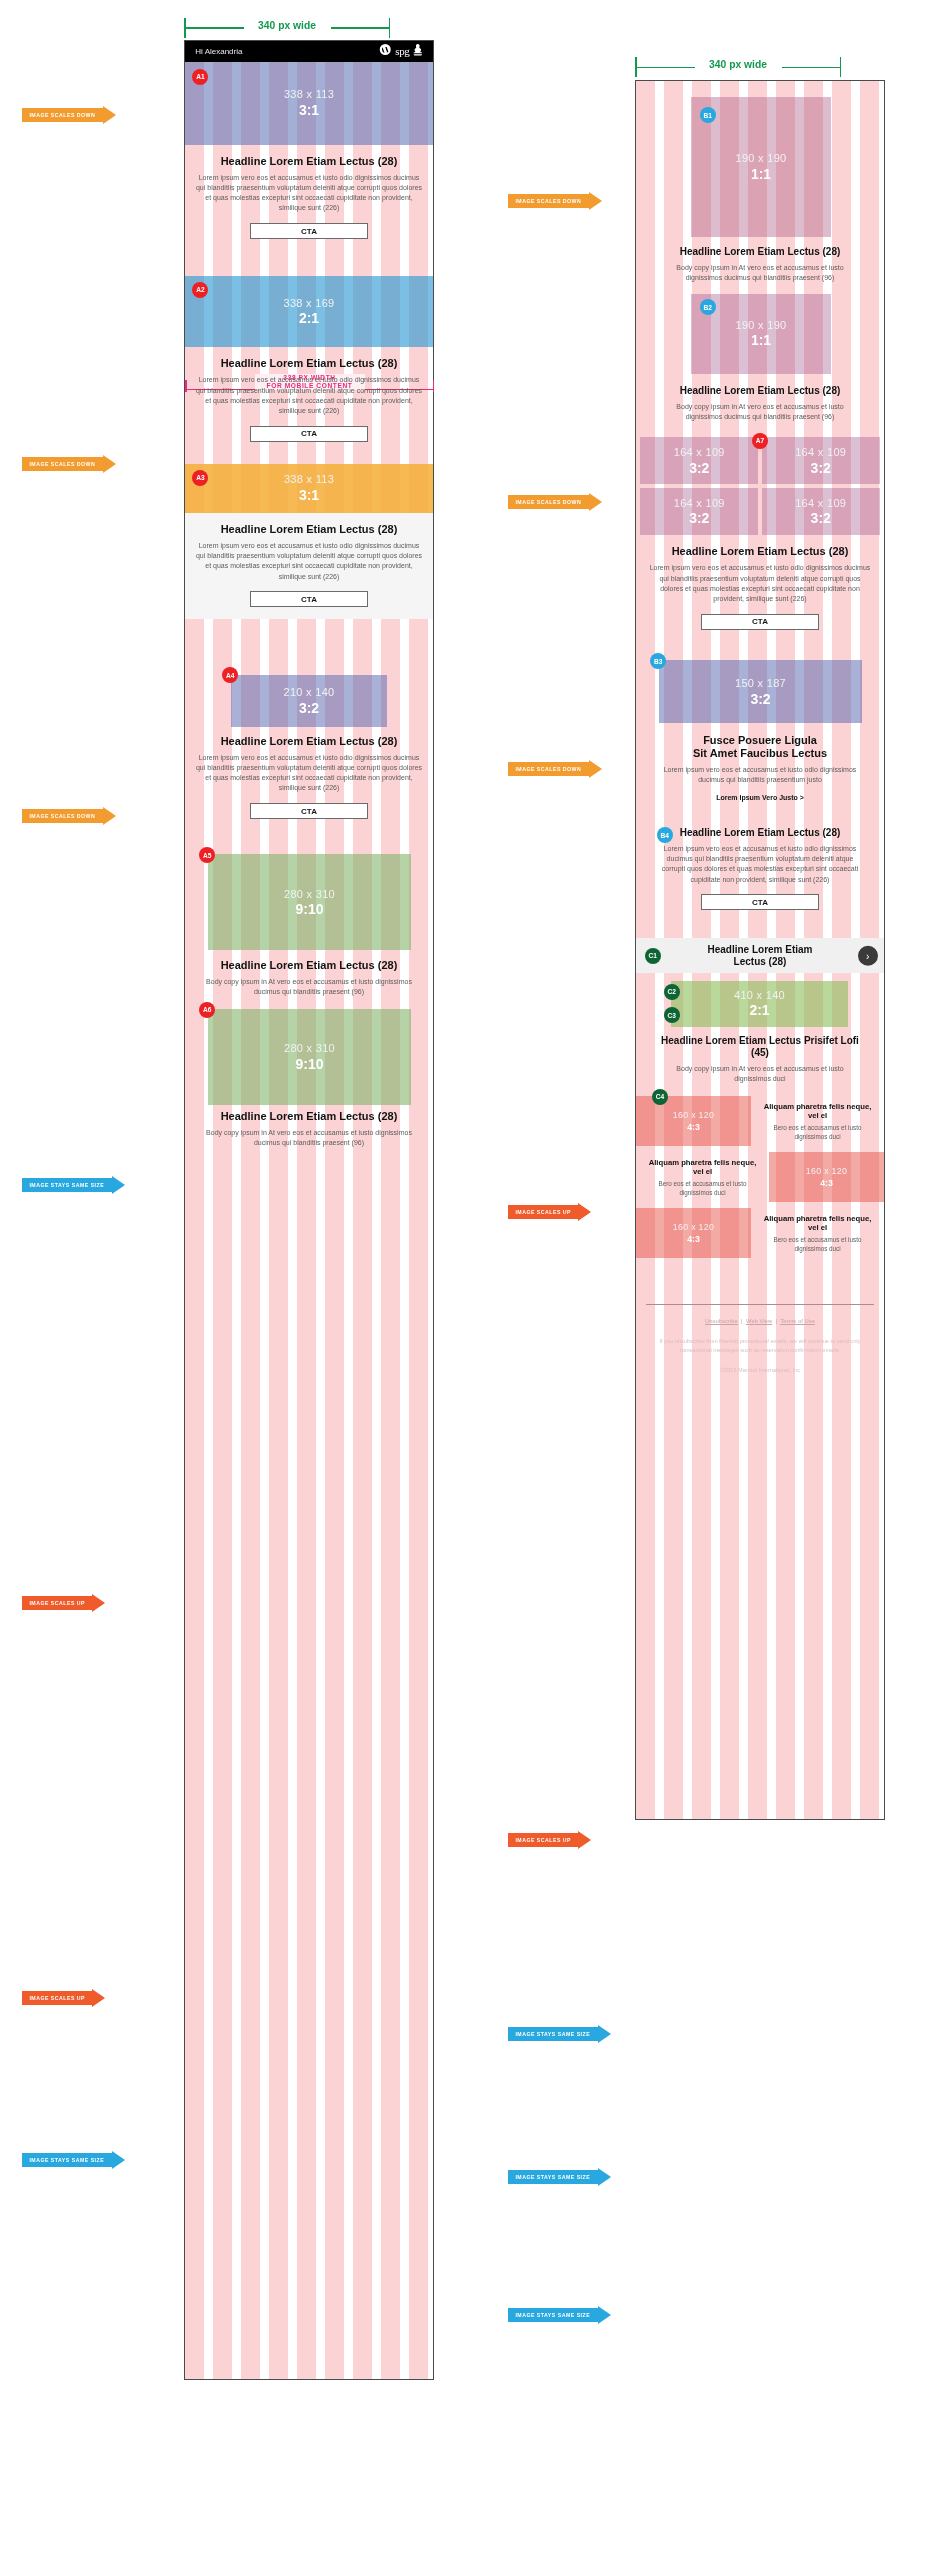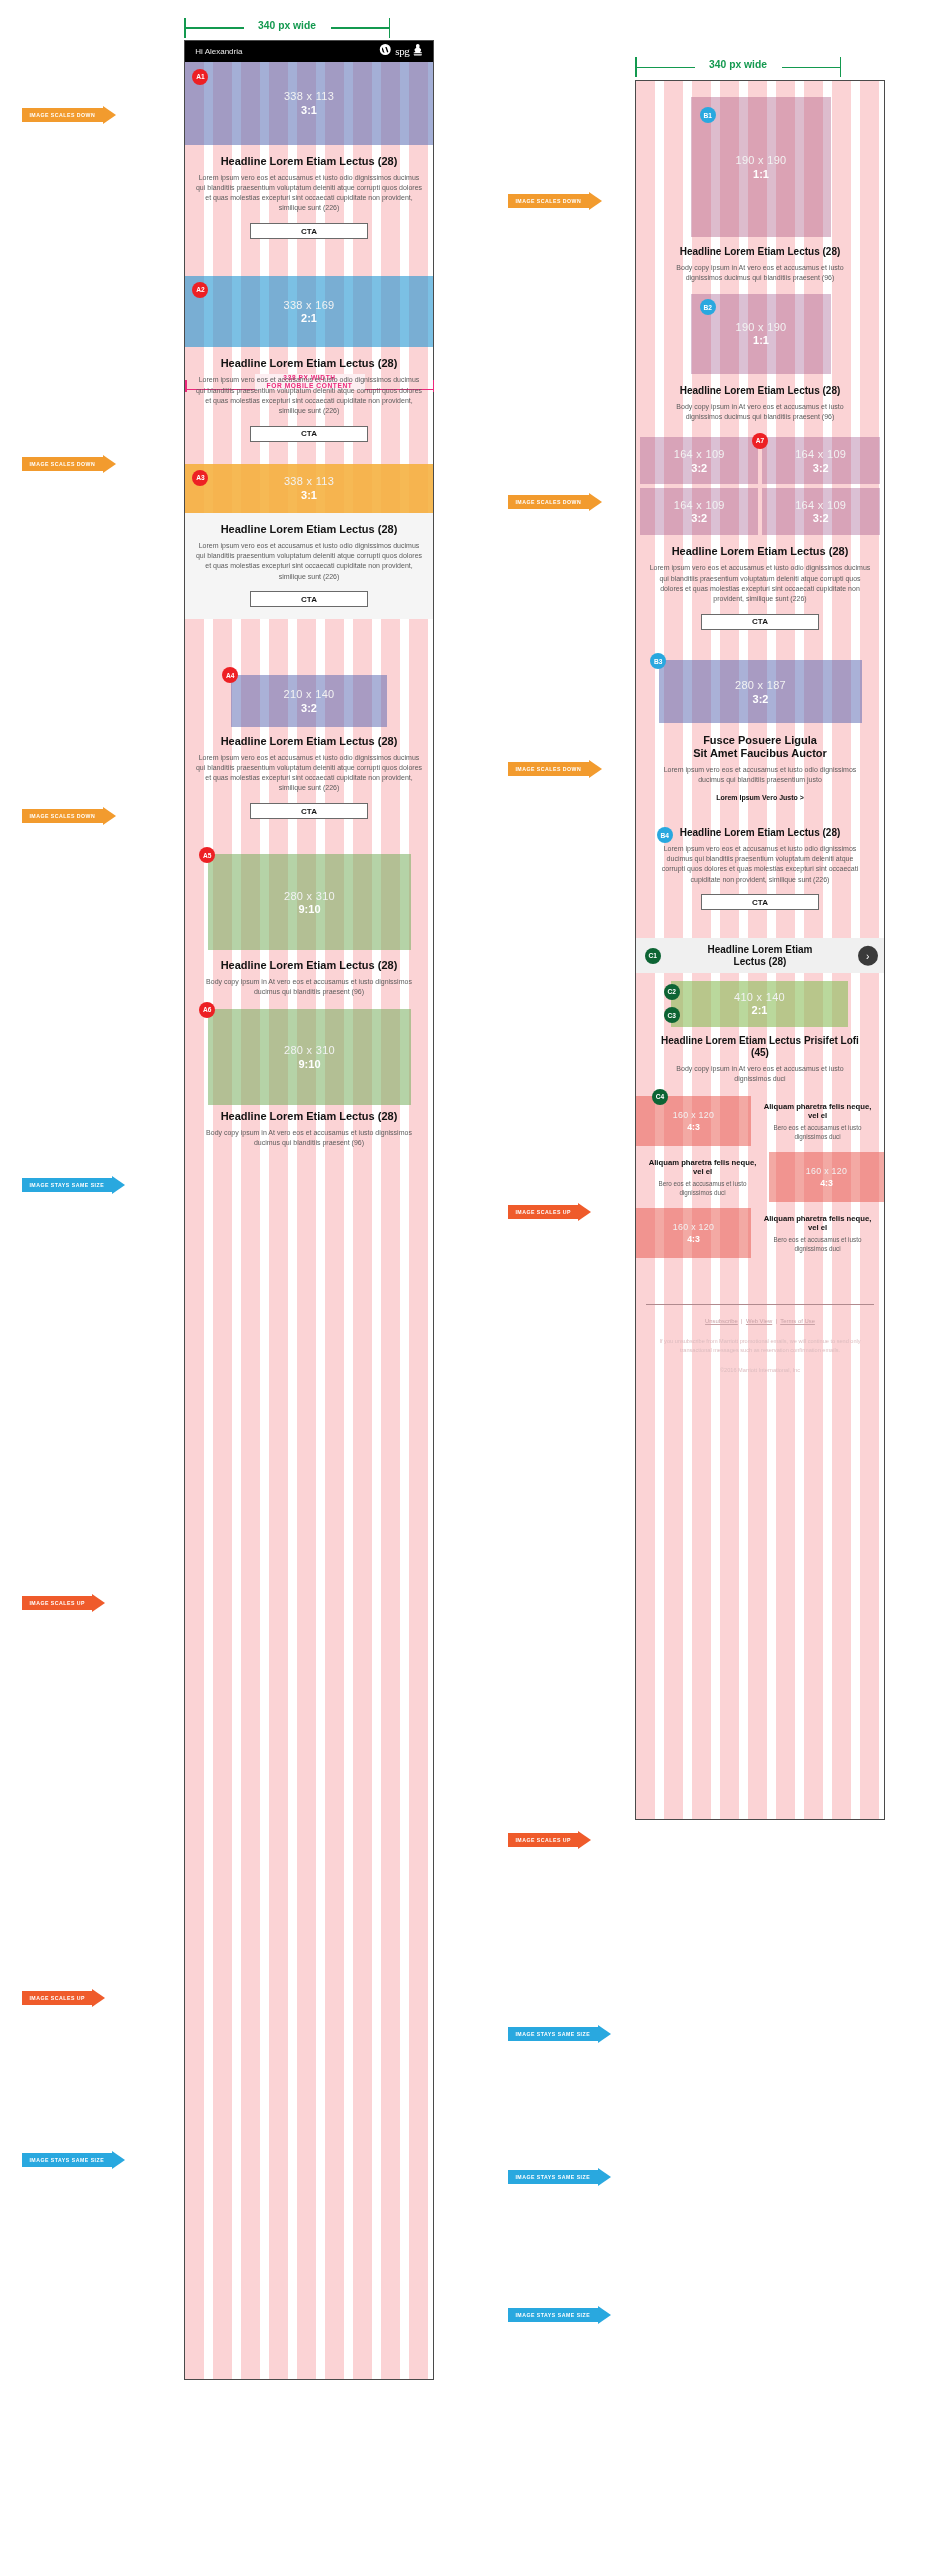--- a/index.html
+++ b/index.html
@@ -69,21 +69,21 @@
   .hdr .brand{ display:flex; align-items:center; gap:3.7px; }
   .hdr .spg{ color:#fff; font-size:11px; font-family:"Liberation Serif", serif; letter-spacing:-0.4px;}
 
   
   .imgbox{
     position:relative;
     display:flex; flex-direction:column; align-items:center; justify-content:center;
     color:#fff;
   }
   .imgbox .dim{ font-size:11px; color:#f2f2f2; font-weight:300; letter-spacing:0.3px;}
-  .imgbox .ratio{ font-size:11px; font-weight:bold; margin-top:1.5px;}
+  .imgbox .ratio{ font-size:14px; font-weight:bold; margin-top:1.5px;}
   .imgbox.small .dim{ font-size:8.8px;}
   .imgbox.small .ratio{ font-size:8.8px;}
 
   
   .t-blue   { background:rgba(90,110,180,.55); }
   .t-blue2  { background:rgba(35,150,210,.60); }
   .t-orange { background:rgba(245,175,60,.88); }
   .t-ind    { background:rgba(85,100,175,.50); }
   .t-green  { background:rgba(120,175,95,.55); }
   .t-green2 { background:rgba(140,190,90,.60); }
@@ -358,28 +358,28 @@
   <div class="txtwrap" style="padding:10.3px 13.3px 11.8px;">
     <div class="h-title">Headline Lorem Etiam Lectus (28)</div>
     <div class="b-copy">Lorem ipsum vero eos et accusamus et iusto odio dignissimos ducimus qui blanditiis praesentium voluptatum deleniti atque corrupti quos dolores et quas molestias excepturi sint occaecati cupiditate non provident, similique sunt (226)</div>
     <div class="cta">CTA</div>
   </div>
   <div style="height:19px;"></div>
 
   <div style="position:relative; height:65px;">
     <div class="imgbox t-ind" style="position:absolute; left:23px; top:0; width:203px; height:63px;">
       <div class="badge blue" style="left:-8.8px; top:-7.4px;">B3</div>
-      <div class="dim">280 x 187</div>
+      <div class="dim">150 x 187</div>
       <div class="ratio">3:2</div>
     </div>
   </div>
   <div class="txtwrap" style="padding:8.8px 17.7px 11.8px;">
     <div class="h-title">
       <span>Fusce Posuere Ligula</span><br>
-      <span>Sit Amet Faucibus Auctor</span>
+      <span>Sit Amet Faucibus Lectus</span>
     </div>
     <div class="b-copy">Lorem ipsum vero eos et accusamus et iusto odio dignissimos ducimus qui blanditiis praesentium justo</div>
     <div class="link-b">Lorem Ipsum Vero Justo &gt;</div>
   </div>
   <div style="height:10.3px;"></div>
 
   <div style="position:relative;">
     <div class="badge blue" style="left:20.6px; top:4.4px;">B4</div>
     <div class="txtwrap" style="padding:4.4px 22px 13.3px;">
       <div class="h-title sm">Headline Lorem Etiam Lectus (28)</div>

